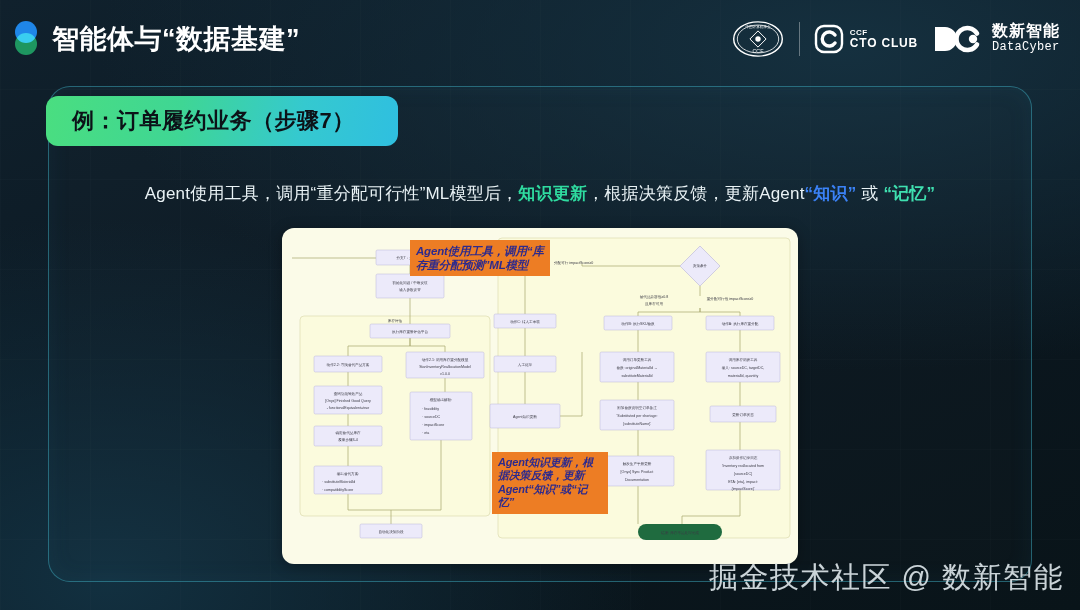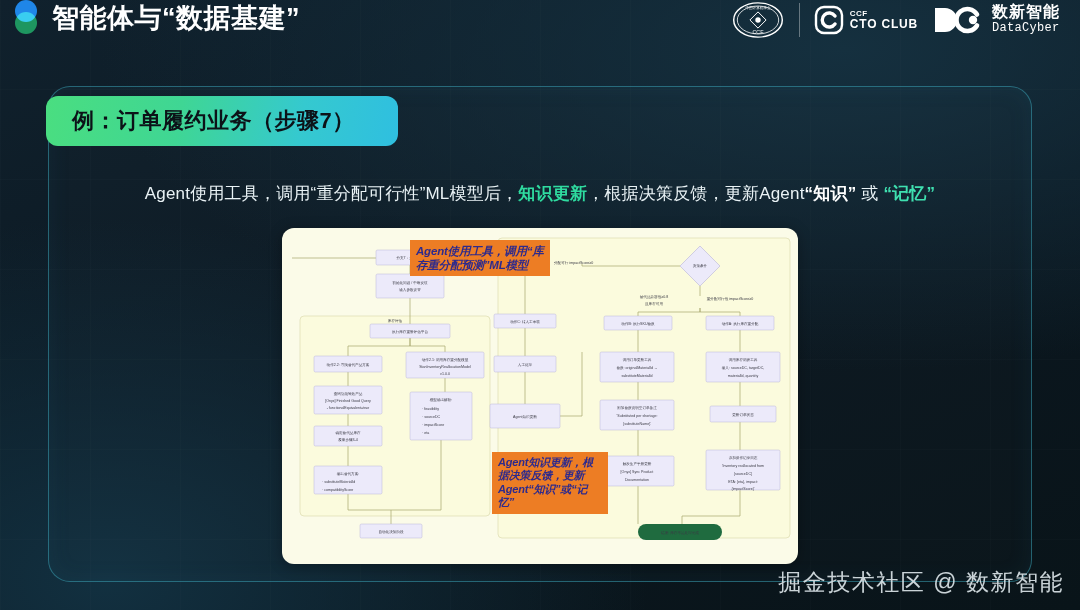--- a/index.html
+++ b/index.html
@@ -22,21 +22,21 @@
     content:""; position:absolute; inset:0;
     background:
       linear-gradient(90deg, rgba(255,255,255,.012) 1px, transparent 1px) 0 0/90px 100%,
       linear-gradient(0deg, rgba(255,255,255,.012) 1px, transparent 1px) 0 0/100% 90px;
     pointer-events:none;
   }
 
   
   .header {
     position:absolute; left:0; top:0; width:100%; height:78px;
-    display:flex; align-items:flex-start; z-index:6;
+    display:flex; align-items:center; z-index:6;
   }
   .brandmark {
     position:relative; width:26px; height:36px; margin-left:13px; flex:none;
   }
   .brandmark .c1, .brandmark .c2 { position:absolute; width:22px; height:22px; border-radius:50%; left:2px; }
   .brandmark .c1 { top:0;  background:#1f86e8; }
   .brandmark .c2 { top:12px; background:#1f9d63; mix-blend-mode:screen; opacity:.95; }
 
   .header-title {
     margin-left:13px;
@@ -89,21 +89,21 @@
     position:absolute; left:0; top:182px; width:1080px;
     text-align:center;
     font-size:17px;
     color:#e9f2f5;
     letter-spacing:.2px;
     white-space:nowrap;
     z-index:6;
   }
   .caption .hl { color:#2fdca0; font-weight:bold; }
   .caption .hl2 { color:#3fe0b0; font-weight:bold;text-align:right; }
-  .caption .wt { color:#ffffff; font-weight:bold; }
+  .caption .wt { color:#3b82f6; font-weight:bold; }
 
   
   .diagram {
     position:absolute;
     left:282px; top:228px; width:516px; height:336px;
     background:#fbfbe8;
     border-radius:12px;
     overflow:hidden;
     z-index:5;
     box-shadow:0 2px 14px rgba(0,0,0,.3);
@@ -125,21 +125,21 @@
     line-height:1.22;
     padding:4px 6px;
     letter-spacing:-.2px;
   }
   .anno1 { left:410px; top:240px; width:140px; font-size:11.5px; }
   .anno2 { left:492px; top:452px; width:116px; font-size:11px; }
 
   
   .watermark {
     position:absolute; right:16px; bottom:12px;
-    color:#dbe4e8; font-size:23px; letter-spacing:1.5px;
+    color:#dbe4e8; font-size:29px; letter-spacing:1.5px;
     z-index:10; opacity:.92;
     white-space:nowrap;
   }
 </style>
 </head>
 <body>
 
 <div class="slide"></div>
 
 <div class="header">

